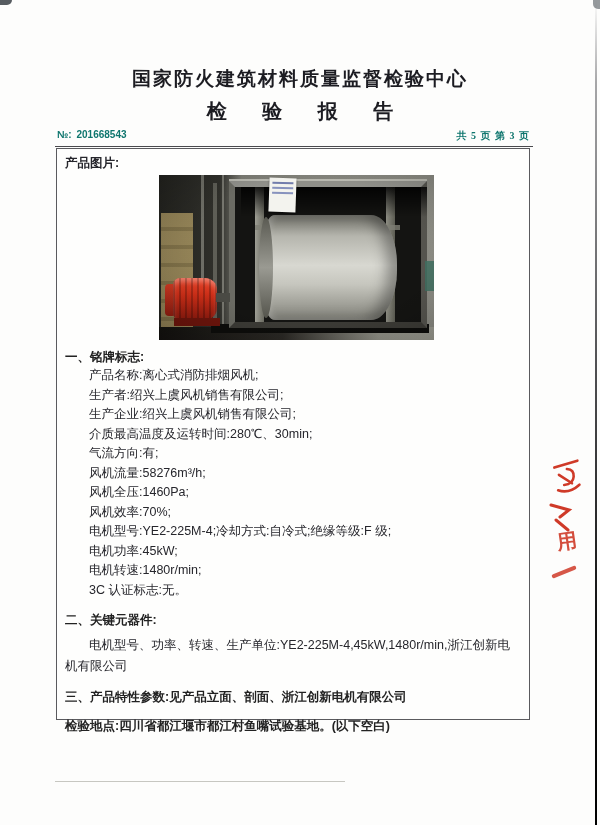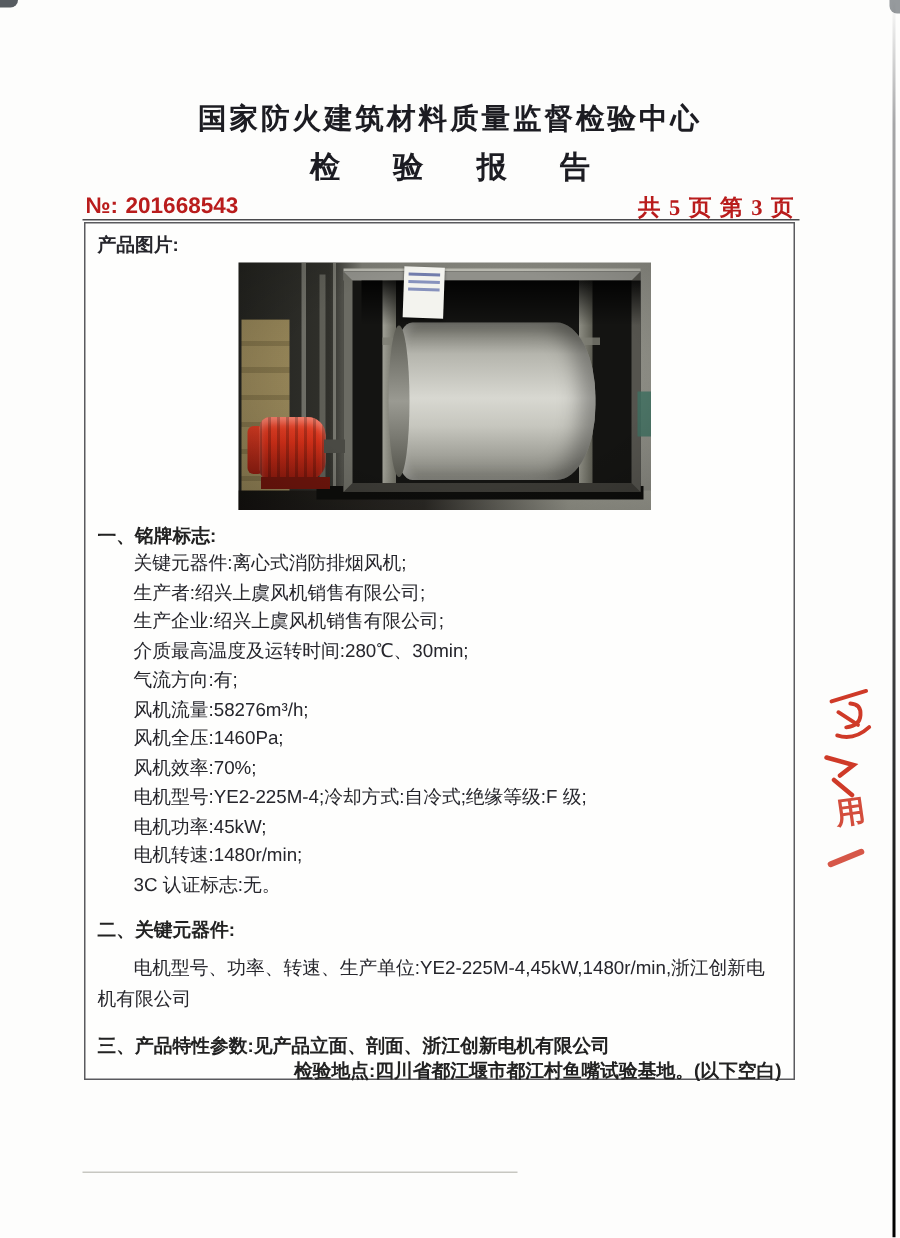--- a/index.html
+++ b/index.html
@@ -13,21 +13,21 @@
   .corner-tl{position:absolute;left:0;top:0;width:12px;height:5px;background:#3a3f45;border-bottom-right-radius:6px;opacity:.85;}
   .corner-tr{position:absolute;right:0;top:0;width:7px;height:9px;background:#6a6f75;border-bottom-left-radius:5px;opacity:.7;}
   .scan-edge-right{position:absolute;top:0;right:3px;width:2px;height:825px;
     background:linear-gradient(180deg,rgba(40,40,45,0) 0%,rgba(60,60,65,.45) 10%,rgba(35,35,38,.8) 45%,#111 75%,#000 100%);}
   .scan-line-bottom{position:absolute;left:55px;top:781px;width:290px;height:1px;background:#c7c7c1;}
   
   .org-title{position:absolute;top:66px;left:0;width:600px;text-align:center;
     font-size:19px;font-weight:bold;letter-spacing:2px;color:#1c1c22;}
   .report-title{position:absolute;top:98px;left:0;width:600px;text-align:center;
     font-size:20px;font-weight:bold;letter-spacing:15px;padding-left:15px;box-sizing:border-box;color:#1c1c22;}
-  .no-row{position:absolute;top:129px;left:57px;width:473px;font-size:15px;font-weight:600;color:#b91c1c;}
+  .no-row{position:absolute;top:129px;left:57px;width:473px;font-size:10px;font-weight:600;color:#0f766e;}
   .no-left{float:left;}
   .no-left .no-label{margin-right:5px;}
   .no-right{float:right;letter-spacing:1px;font-family:Liberation Serif, serif;}
   .header-rule{position:absolute;top:146px;left:55px;width:478px;height:0;border-top:1.5px solid #4a4a4e;}
   
   .main-box{position:absolute;left:56px;top:148px;width:474px;height:572px;
     border:1.5px solid #5a5a5e;box-sizing:border-box;padding:4px 8px 0 8px;background:rgba(255,255,255,.35);}
   .photo-caption{font-size:12.5px;font-weight:600;margin:2px 0 3px 0;}
   .sec-heading{font-size:12.5px;font-weight:700;color:#222;}
   .s1-items{margin-left:24px;font-size:12.5px;line-height:19.5px;font-weight:500;}
@@ -131,40 +131,40 @@
       <div class="ribs"></div>
       <div class="shaft"></div>
       <div class="foot"></div>
     </div>
     <div class="ph-green"></div>
     <div class="ph-grain"></div>
   </div>
 
   <div class="sec-heading" style="margin-top:9px;">一、铭牌标志:</div>
   <div class="s1-items">
-    <div>关键元器件:离心式消防排烟风机;</div>
+    <div>产品名称:离心式消防排烟风机;</div>
     <div>生产者:绍兴上虞风机销售有限公司;</div>
     <div>生产企业:绍兴上虞风机销售有限公司;</div>
     <div>介质最高温度及运转时间:280℃、30min;</div>
     <div>气流方向:有;</div>
     <div>风机流量:58276m³/h;</div>
     <div>风机全压:1460Pa;</div>
     <div>风机效率:70%;</div>
     <div>电机型号:YE2-225M-4;冷却方式:自冷式;绝缘等级:F 级;</div>
     <div>电机功率:45kW;</div>
     <div>电机转速:1480r/min;</div>
     <div>3C 认证标志:无。</div>
   </div>
 
   <div class="sec-heading" style="margin-top:12px;">二、关键元器件:</div>
   <div class="s2-body">电机型号、功率、转速、生产单位:YE2-225M-4,45kW,1480r/min,浙江创新电机有限公司</div>
 
   <div class="line-sec" style="margin-top:12px;">三、产品特性参数:见产品立面、剖面、浙江创新电机有限公司</div>
 
-  <div class="line-sec" style="margin-top:0;text-align:right;">检验地点:四川省都江堰市都江村鱼嘴试验基地。(以下空白)</div>
+  <div class="line-sec" style="margin-top:12px;">检验地点:四川省都江堰市都江村鱼嘴试验基地。(以下空白)</div>
 </div>
 
 <div class="stamp" style="left:551px;top:461px;transform:rotate(-12deg);">
   <svg width="34" height="36" viewBox="0 0 34 36" fill="none" stroke="#cf3a28" stroke-width="2.6" stroke-linecap="round">
     <path d="M6 4 L30 2"></path>
     <path d="M18 8 q7 2 5 9 q-2 7 -11 6"></path>
     <path d="M9 12 l11 11"></path>
     <path d="M5 27 q10 6 22 -1"></path>
   </svg>
 </div>

